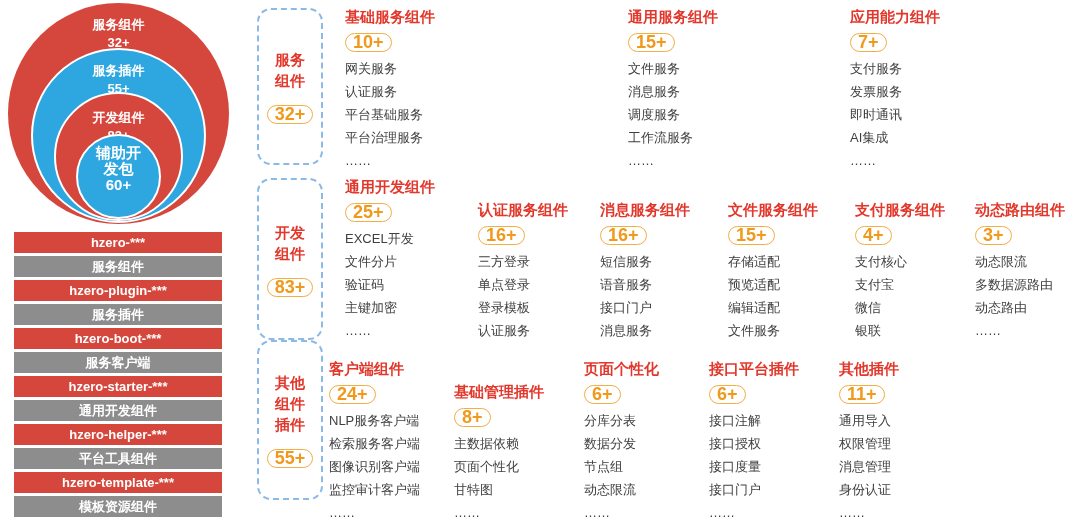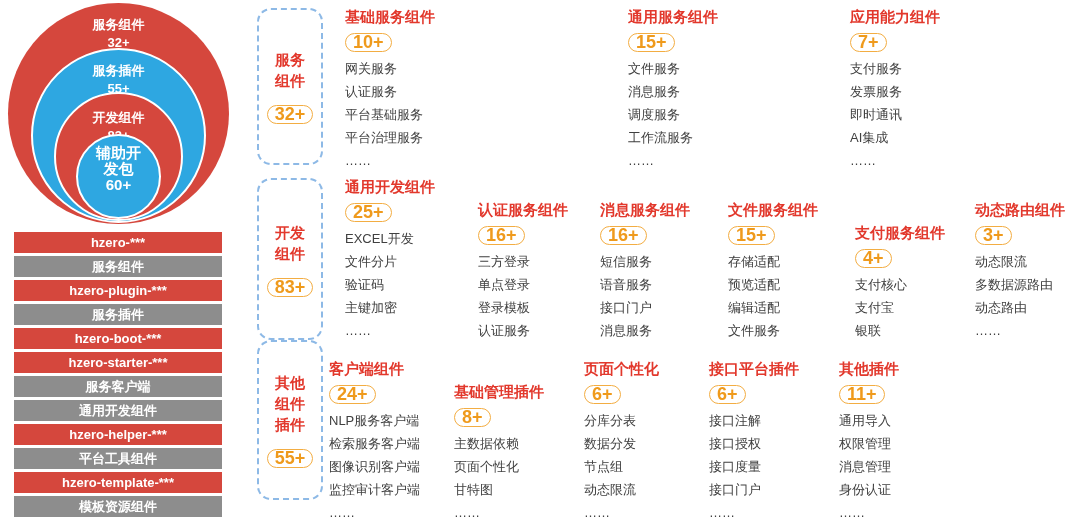--- a/index.html
+++ b/index.html
@@ -87,22 +87,22 @@
     <span class="narrow">辅助开发包</span>
     <span>60+</span>
   </div>
 
   <div class="bars">
     <div class="bar red">hzero-***</div>
     <div class="bar gray">服务组件</div>
     <div class="bar red">hzero-plugin-***</div>
     <div class="bar gray">服务插件</div>
     <div class="bar red">hzero-boot-***</div>
+    <div class="bar gray">服务客户端</div>
     <div class="bar red">hzero-starter-***</div>
-    <div class="bar gray">服务客户端</div>
     <div class="bar gray">通用开发组件</div>
     <div class="bar red">hzero-helper-***</div>
     <div class="bar gray">平台工具组件</div>
     <div class="bar red">hzero-template-***</div>
     <div class="bar gray">模板资源组件</div>
   </div>
 
   <div class="cat-box b1">
     <div class="cat-label">服务组件</div>
     <span class="badge">32+</span>
@@ -193,20 +193,21 @@
         <li>编辑适配</li>
         <li>文件服务</li>
       </ul>
     </div>
     <div class="group" style="width:120px">
       <div class="group-title">支付服务组件</div>
       <span class="badge">4+</span>
       <ul class="items">
         <li>支付核心</li>
         <li>支付宝</li>
+        <li>微信</li>
         <li>银联</li>
       </ul>
     </div>
     <div class="group" style="width:100px">
       <div class="group-title">动态路由组件</div>
       <span class="badge">3+</span>
       <ul class="items">
         <li>动态限流</li>
         <li>多数据源路由</li>
         <li>动态路由</li>

